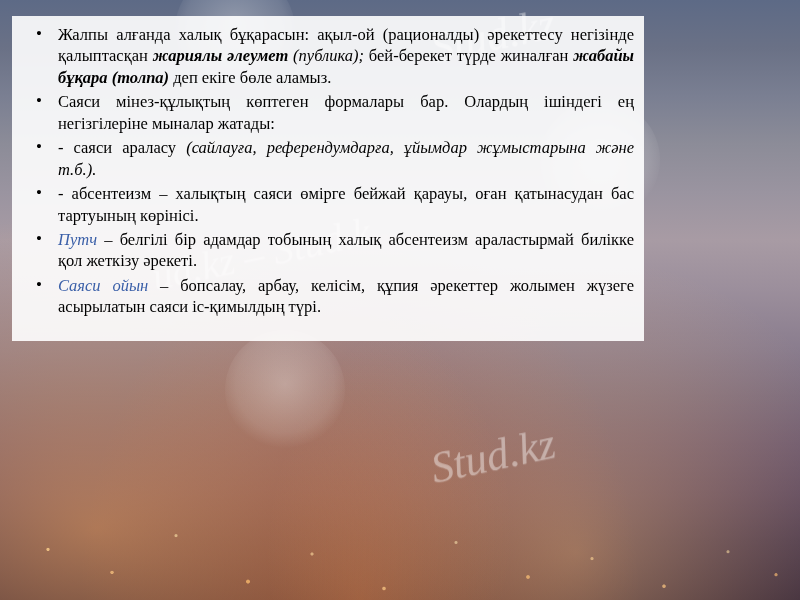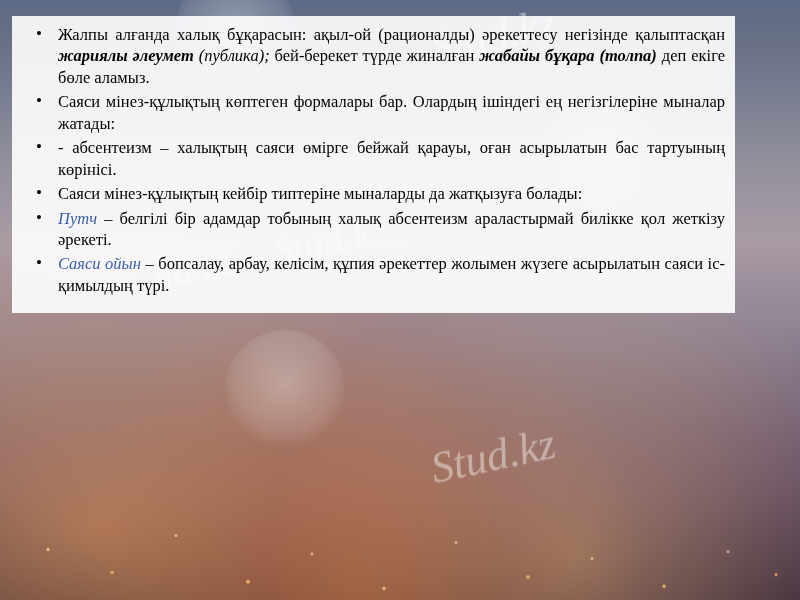--- a/index.html
+++ b/index.html
@@ -81,23 +81,23 @@
   }
   .wm-logo-1 { left: 175px; top: -30px; }
   .wm-logo-2 { left: 540px; top: 100px; }
   .wm-logo-3 { left: 225px; top: 330px; }
 
   
   #content {
     position: absolute;
     left: 12px;
     top: 16px;
-    width: 723px;
+    width: 632px;
     background: rgba(255,255,255,0.90);
-    padding: 8px 10px 14px 6px;
+    padding: 8px 10px 20px 6px;
     box-sizing: border-box;
   }
   ul.bullets {
     list-style: none;
     margin: 0;
     padding: 0;
   }
   ul.bullets > li {
     position: relative;
     padding-left: 40px;
@@ -130,20 +130,20 @@
   <div class="wm-logo wm-logo-3"></div>
 
   <div class="wm wm-1">Stud.kz</div>
   <div class="wm wm-2">ud.kz – Stud.k</div>
   <div class="wm wm-3">Stud.kz</div>
 
   <div id="content">
     <ul class="bullets">
         <li><span>Жалпы алғанда халық бұқарасын: ақыл-ой (рационалды) әрекеттесу негізінде қалыптасқан </span><span class="b">жариялы әлеумет </span><span class="i">(публика); </span><span>бей-берекет түрде жиналған </span><span class="b">жабайы бұқара (толпа) </span><span>деп екіге бөле аламыз.</span></li>
         <li><span>Саяси мінез-құлықтың көптеген формалары бар. Олардың ішіндегі ең негізгілеріне мыналар жатады:</span></li>
-        <li><span>- абсентеизм – халықтың саяси өмірге бейжай қарауы, оған асырылатын бас тартуының көрінісі.</span></li>
-        <li><span>Саяси мінез-құлықтың кейбір типтеріне мыналарды да жатқызуға болады:</span></li>
+        <li><span>- саяси араласу </span><span class="i">(сайлауға, референдумдарға, ұйымдар жұмыстарына және т.б.).</span></li>
+        <li><span>- абсентеизм – халықтың саяси өмірге бейжай қарауы, оған қатынасудан бас тартуының көрінісі.</span></li>
         <li><span class="blue">Путч </span><span>– белгілі бір адамдар тобының халық абсентеизм араластырмай билікке қол жеткізу әрекеті.</span></li>
         <li><span class="blue">Саяси ойын </span><span>– бопсалау, арбау, келісім, құпия әрекеттер жолымен жүзеге асырылатын саяси іс-қимылдың түрі.</span></li>
       </ul>
   </div>
 
 </div>
 
 </body></html>

